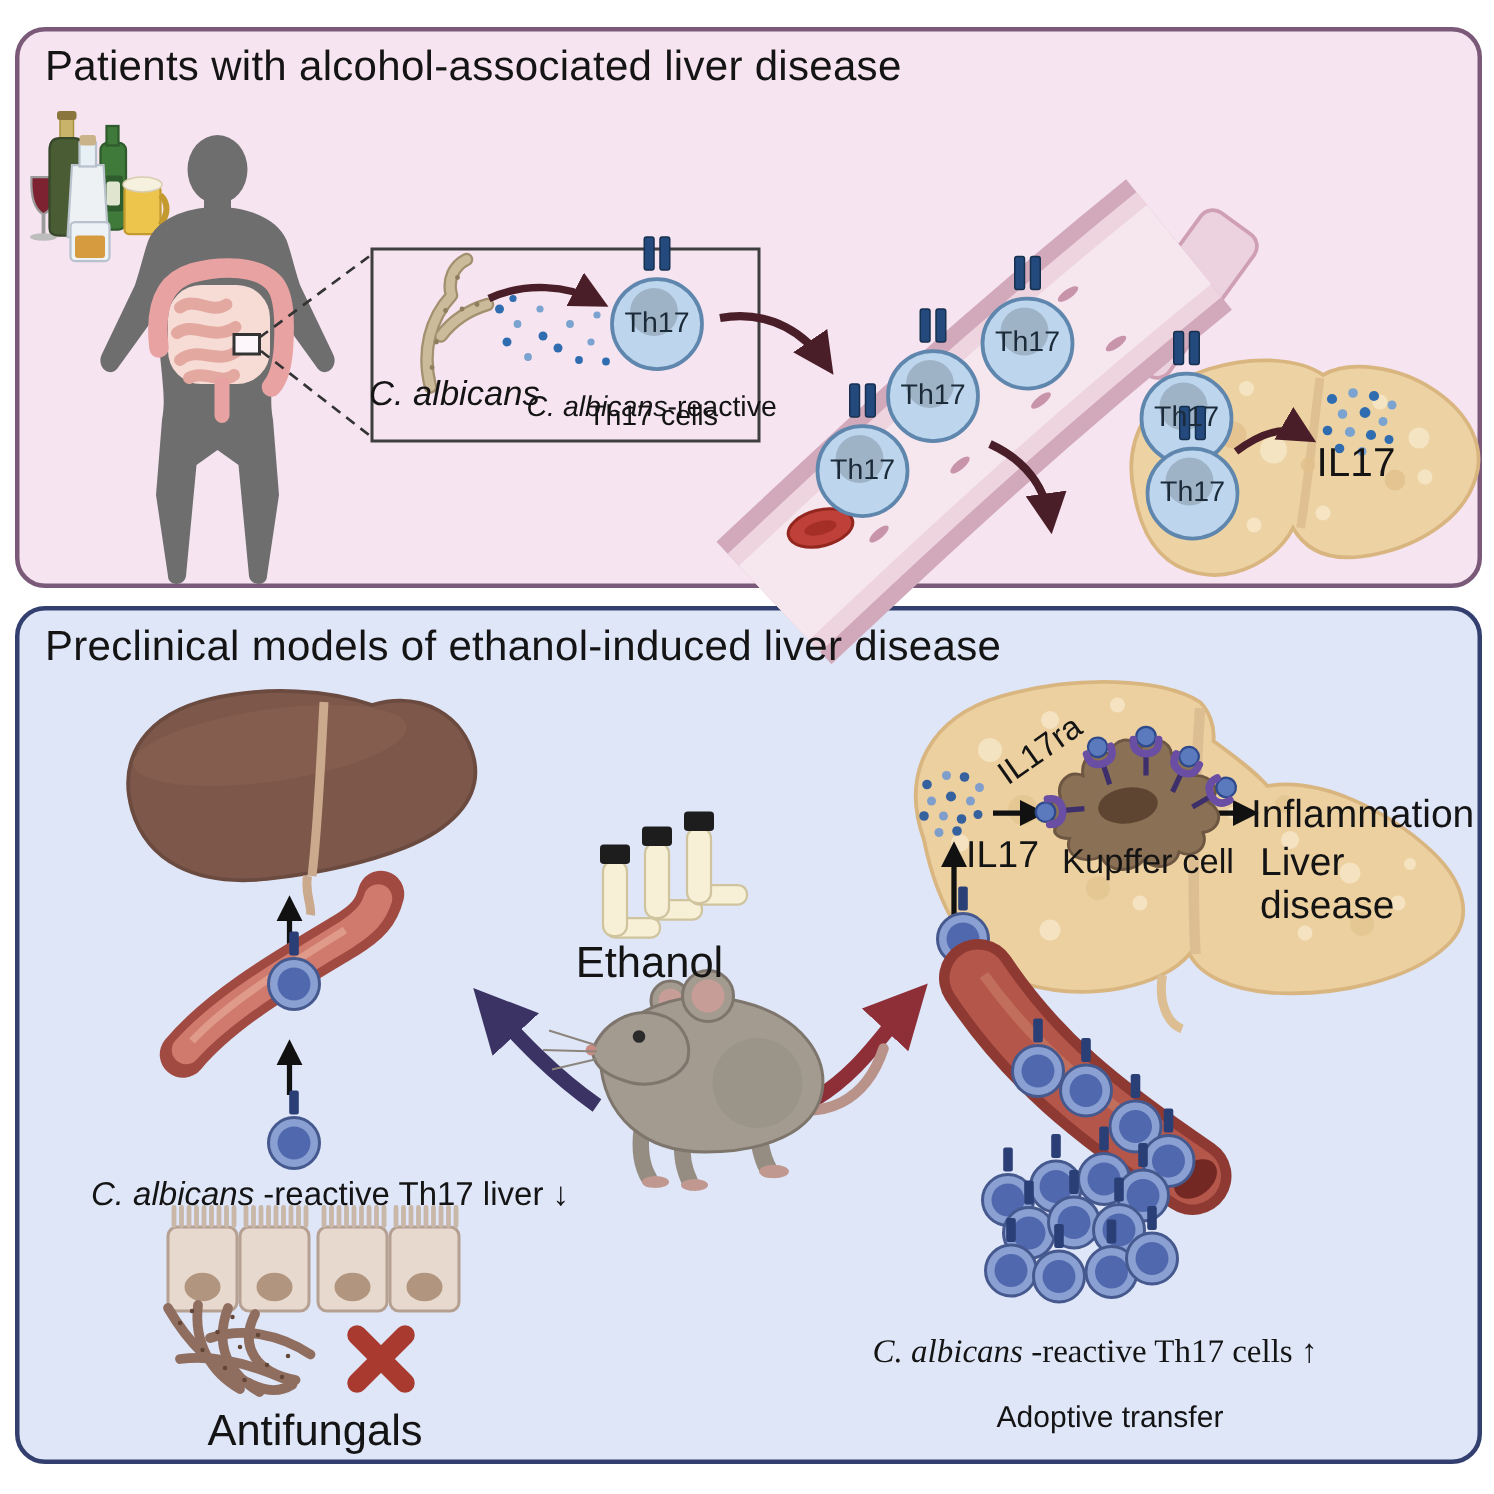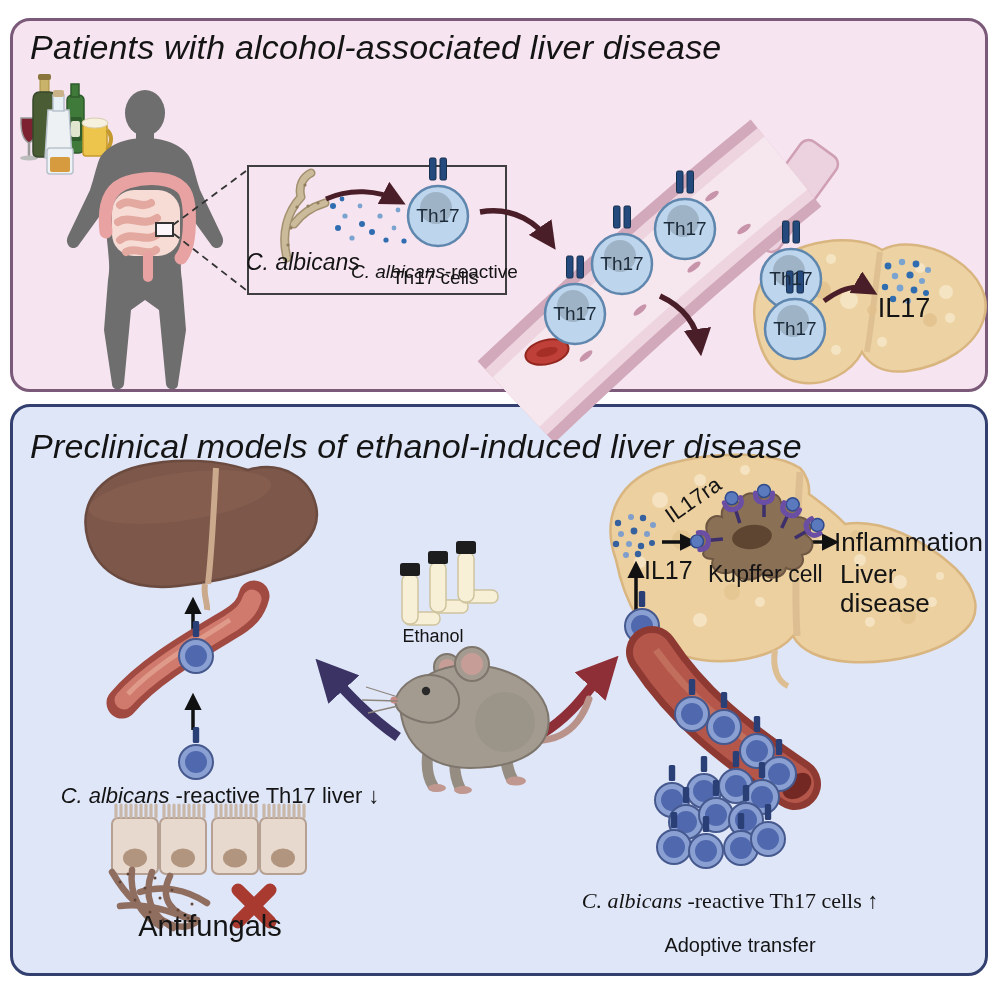--- a/index.html
+++ b/index.html
@@ -3,21 +3,21 @@
 <meta charset="utf-8">
 <style>
   html,body{margin:0;padding:0;background:#ffffff;}
   .stage{position:relative;width:996px;height:996px;background:#ffffff;overflow:hidden;
          font-family:"Liberation Sans","DejaVu Sans",sans-serif;color:#161616;}
   .panel{position:absolute;box-sizing:border-box;border-radius:20px;}
   .panel-top{left:10px;top:18px;width:978px;height:374px;background:#f6e4f0;border:3.5px solid #7a5a78;}
   .panel-bottom{left:10px;top:404px;width:978px;height:572px;background:#dfe6f8;border:3.5px solid #33406f;}
   .art{position:absolute;left:0;top:0;z-index:2;}
   .lbl{position:absolute;z-index:5;white-space:nowrap;color:#141414;line-height:1.12;}
-  .title{font-size:34px;letter-spacing:.2px;font-style:italic;}
+  .title{font-size:28px;letter-spacing:.2px;}
   .c{text-align:center;}
   .it{font-style:italic;}
 </style>
 </head>
 <body>
 
 <div class="stage">
 
   <div class="panel panel-top"></div>
   <div class="panel panel-bottom"></div>
@@ -372,44 +372,44 @@
           <circle cx="128" cy="874" r="1.5"></circle>
           <circle cx="155" cy="878" r="1.5"></circle>
           <circle cx="172" cy="890" r="1.5"></circle>
           <circle cx="192" cy="904" r="1.5"></circle>
         </g>
     </g>
     <path d="M238,890 L270,922 M270,890 L238,922" stroke="#a83a30" stroke-width="13" stroke-linecap="round"></path>
   </svg>
 
   <div class="lbl title" style="left:30px;top:28px;">Patients with alcohol-associated liver disease</div>
-  <div class="lbl title" style="left:30px;top:427px;">Preclinical models of ethanol-induced liver disease</div>
+  <div class="lbl title" style="left:30px;top:415px;">Preclinical models of ethanol-induced liver disease</div>
 
   <div class="lbl it" style="left:246px;top:250px;font-size:23px;">C. albicans</div>
   <div class="lbl" style="left:351px;top:261px;font-size:19px;"><span class="it">C. albicans</span><span>-reactive</span></div>
   <div class="lbl" style="left:348px;top:267px;font-size:19px;margin-left:44px;">Th17 cells</div>
 
   <div class="lbl c" style="left:406px;top:205px;width:64px;font-size:19px;color:#1c2b3a;">Th17</div>
   <div class="lbl c" style="left:543px;top:303px;width:64px;font-size:19px;color:#1c2b3a;">Th17</div>
   <div class="lbl c" style="left:590px;top:253px;width:64px;font-size:19px;color:#1c2b3a;">Th17</div>
   <div class="lbl c" style="left:653px;top:218px;width:64px;font-size:19px;color:#1c2b3a;">Th17</div>
   <div class="lbl c" style="left:759px;top:268px;width:64px;font-size:19px;color:#1c2b3a;">Th17</div>
   <div class="lbl c" style="left:763px;top:318px;width:64px;font-size:19px;color:#1c2b3a;">Th17</div>
 
   <div class="lbl c" style="left:864px;top:293px;width:80px;font-size:27px;">IL17</div>
 
-  <div class="lbl c" style="left:383px;top:626px;width:100px;font-size:18px;">Ethanol</div>
+  <div class="lbl c" style="left:383px;top:626px;width:100px;font-size:29px;">Ethanol</div>
   <div class="lbl" style="left:668px;top:506px;font-size:22px;transform:rotate(-35deg);transform-origin:0 50%;">IL17ra</div>
   <div class="lbl" style="left:644px;top:556px;font-size:25px;">IL17</div>
   <div class="lbl" style="left:708px;top:562px;font-size:23px;">Kupffer cell</div>
   <div class="lbl" style="left:834px;top:528px;font-size:26px;">Inflammation</div>
   <div class="lbl" style="left:840px;top:560px;font-size:26px;">
     <span style="display:block;">Liver</span>
     <span style="display:block;">disease</span>
   </div>
 
   <div class="lbl c" style="left:60px;top:784px;width:320px;font-size:22px;"><span class="it">C. albicans</span><span> -reactive Th17 liver ↓</span></div>
-  <div class="lbl c" style="left:100px;top:910px;width:220px;font-size:29px;">Antifungals</div>
+  <div class="lbl c" style="left:100px;top:938px;width:220px;font-size:29px;">Antifungals</div>
 
   <div class="lbl c" style="left:570px;top:889px;width:320px;font-size:22px;font-family:Liberation Serif, serif;"><span class="it">C. albicans</span><span> -reactive Th17 cells ↑</span></div>
   <div class="lbl c" style="left:600px;top:934px;width:280px;font-size:20px;">Adoptive transfer</div>
 
 </div>
 
 </body></html>

